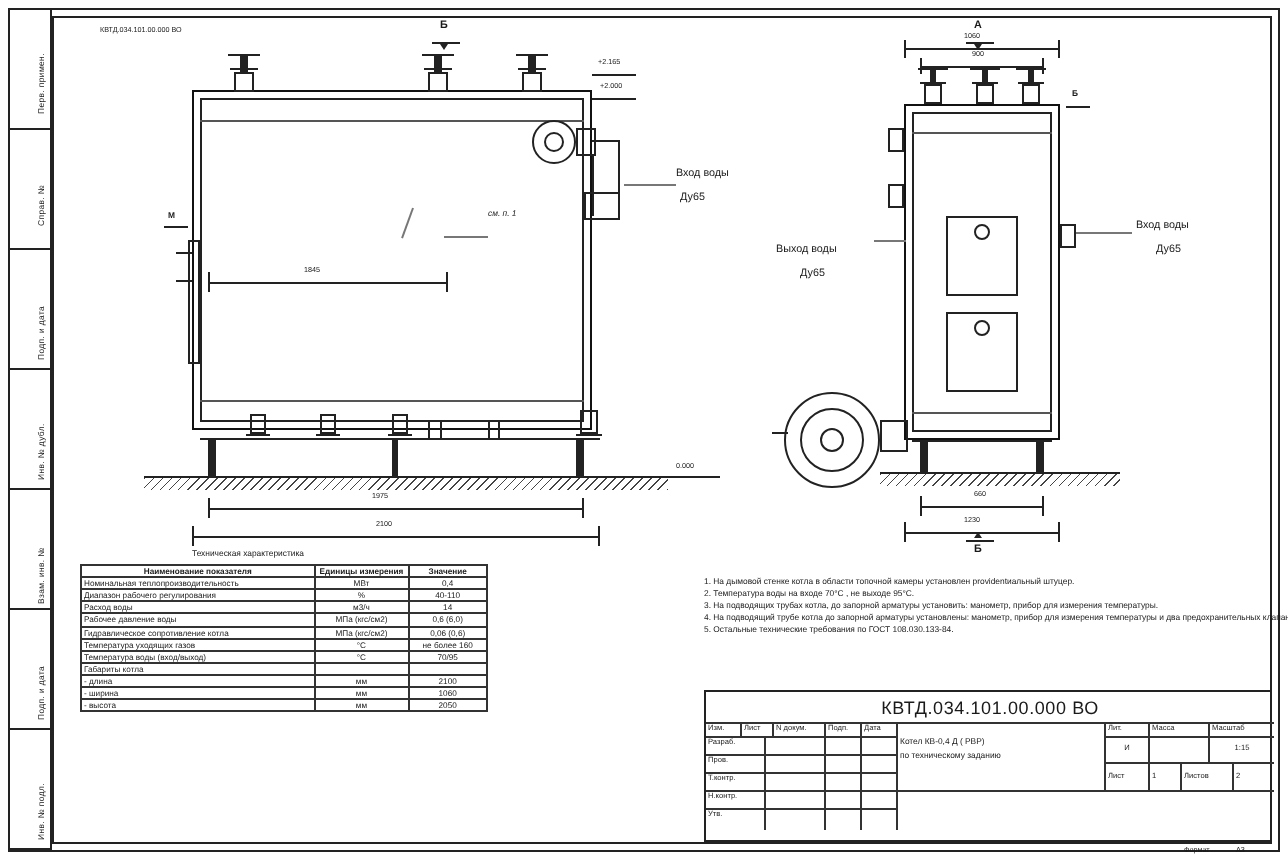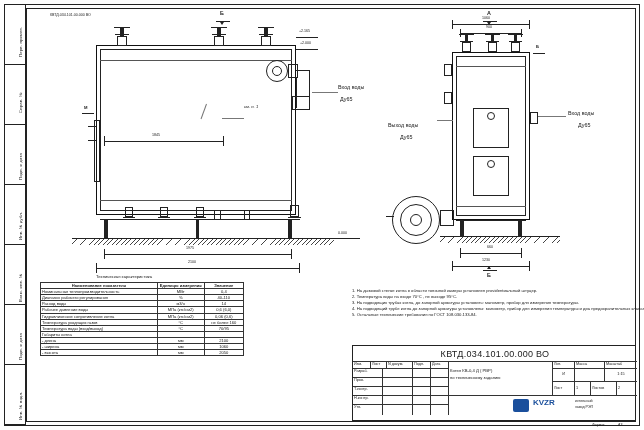--- a/index.html
+++ b/index.html
@@ -353,24 +353,18 @@
 
     <div class="cell bb br t-center" style="left:200px;top:23px;width:22px;height:13px;padding-top:3px;">И</div>
     <div class="cell bb br t-center" style="left:222px;top:23px;width:30px;height:13px;padding-top:3px;"></div>
     <div class="cell bb t-center" style="left:252px;top:23px;width:32px;height:13px;padding-top:3px;">1:15</div>
 
     <div class="cell bb br" style="left:200px;top:36px;width:22px;height:14px;padding-top:4px;">Лист</div>
     <div class="cell bb br" style="left:222px;top:36px;width:16px;height:14px;padding-top:4px;">1</div>
     <div class="cell bb br" style="left:238px;top:36px;width:26px;height:14px;padding-top:4px;">Листов</div>
     <div class="cell bb" style="left:264px;top:36px;width:20px;height:14px;padding-top:4px;">2</div>
 
-    <div class="cell" style="left:96px;top:50px;width:188px;height:19px;">
-      <div style="position:absolute;left:64px;top:3px;width:16px;height:13px;background:#1a4f9c;border-radius:2px;"></div>
-      <div class="logo" style="left:84px;top:2px;font-size:8px;color:#1a4f9c;">KVZR</div>
-      <div class="lbl xs" style="left:126px;top:3px;">котельный</div>
-      <div class="lbl xs" style="left:126px;top:9px;">завод РЭП</div>
-    </div>
   </div>
 
   <div class="lbl xs" style="left:592px;top:423px;">Формат</div>
   <div class="lbl xs" style="left:618px;top:423px;">A3</div>
 
 </div>
 
 </body></html>

